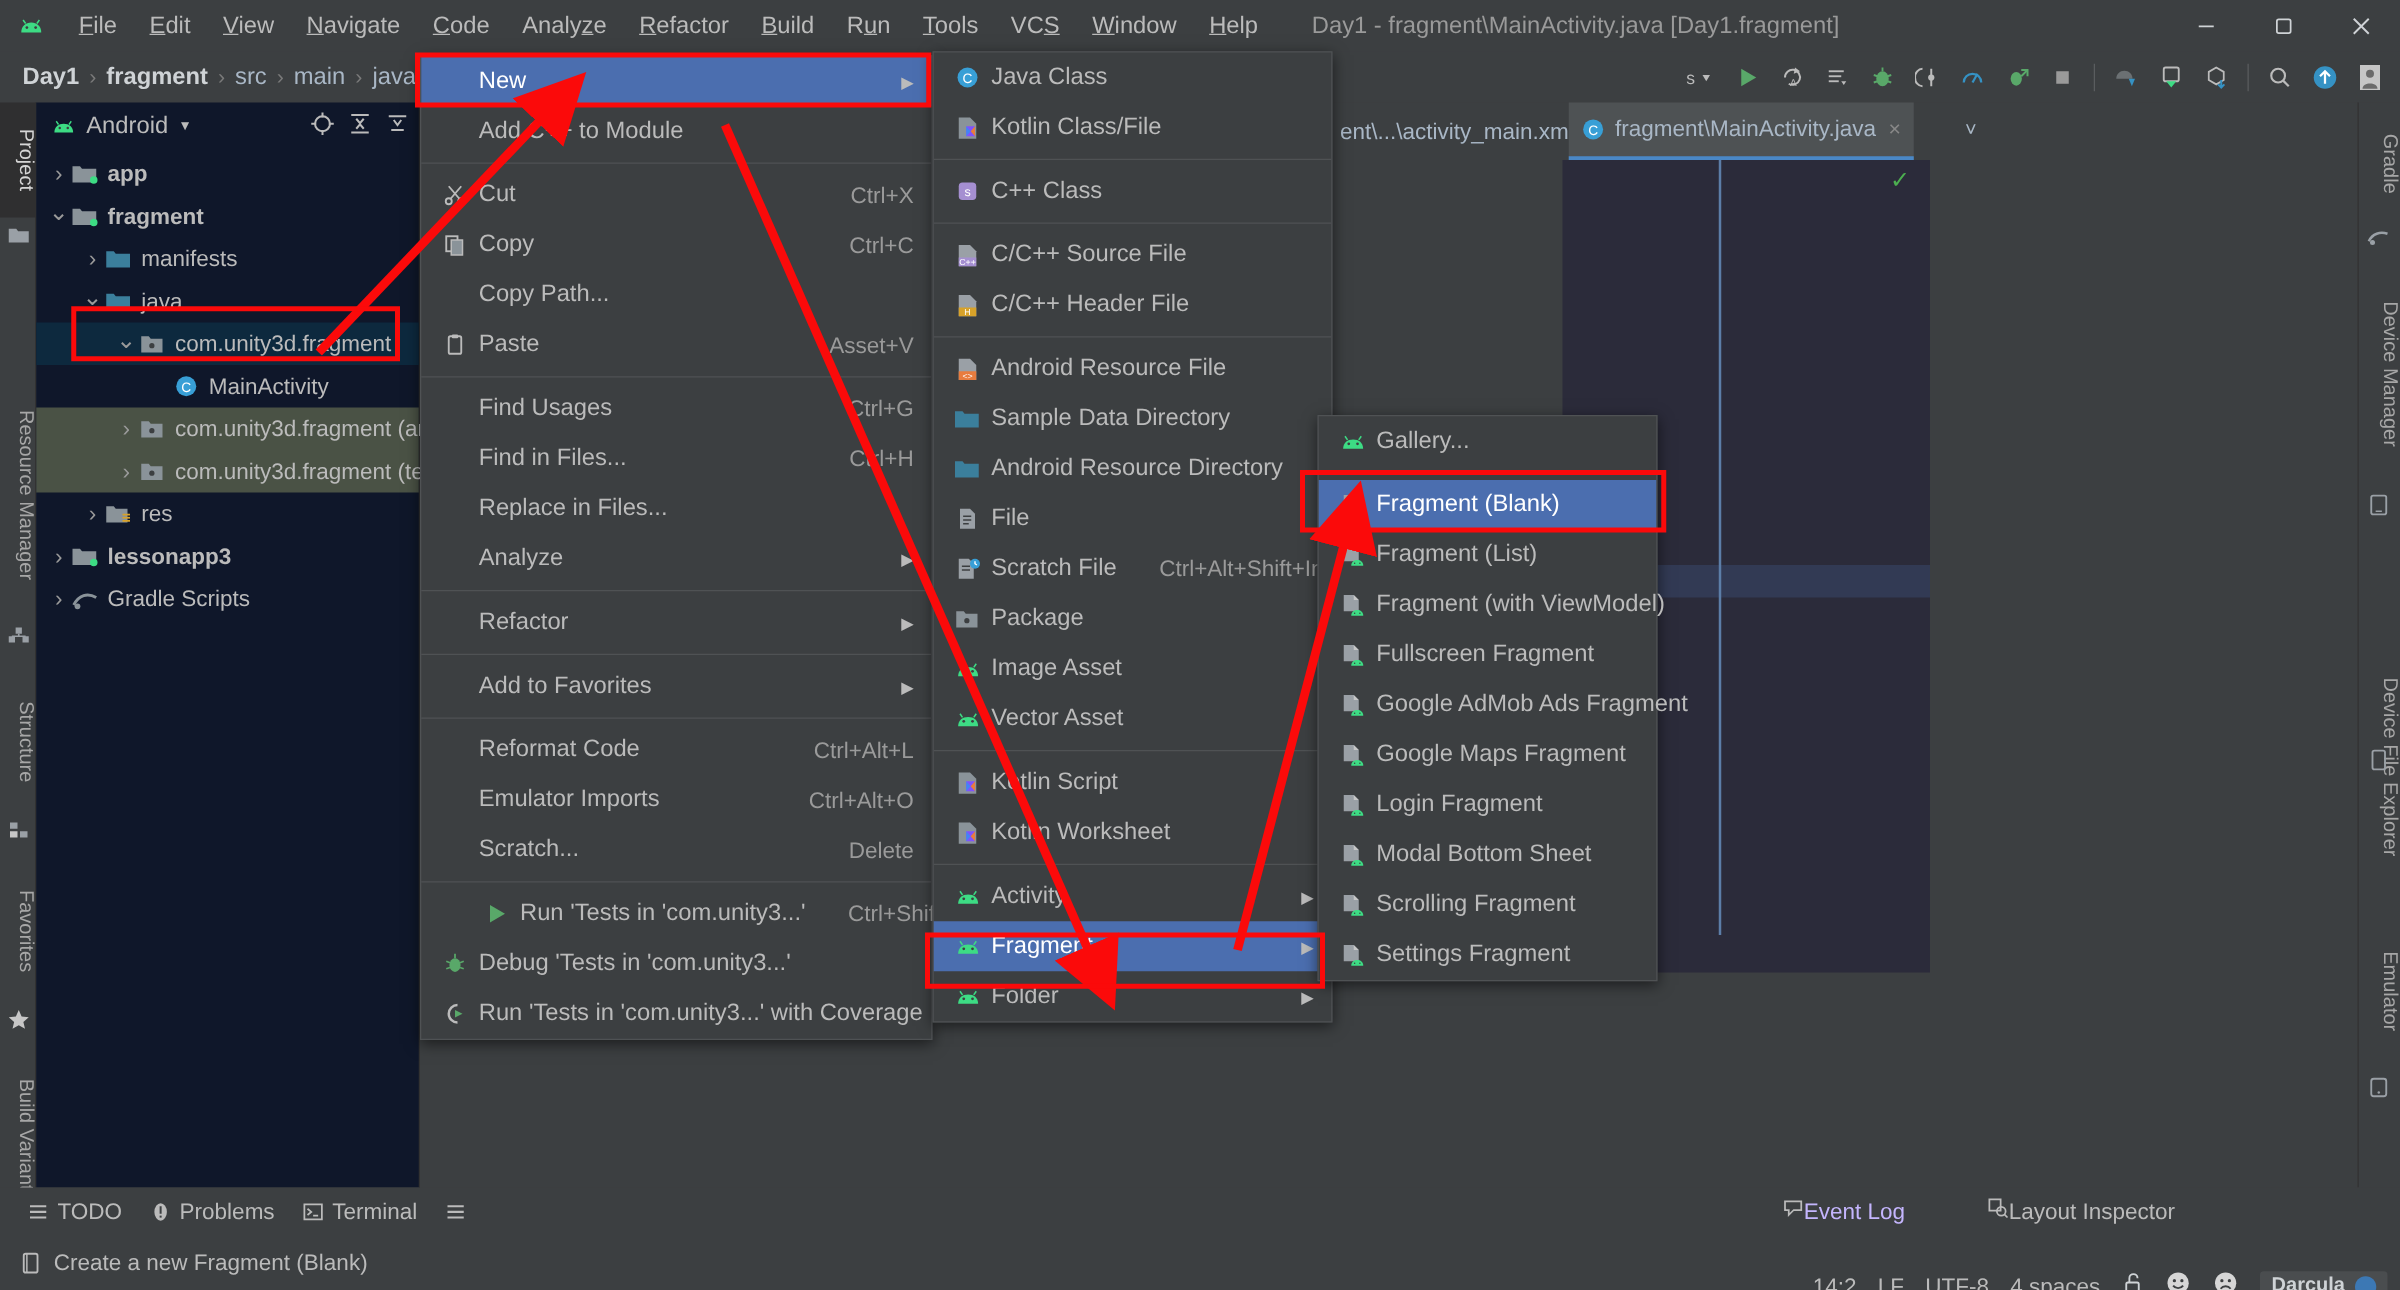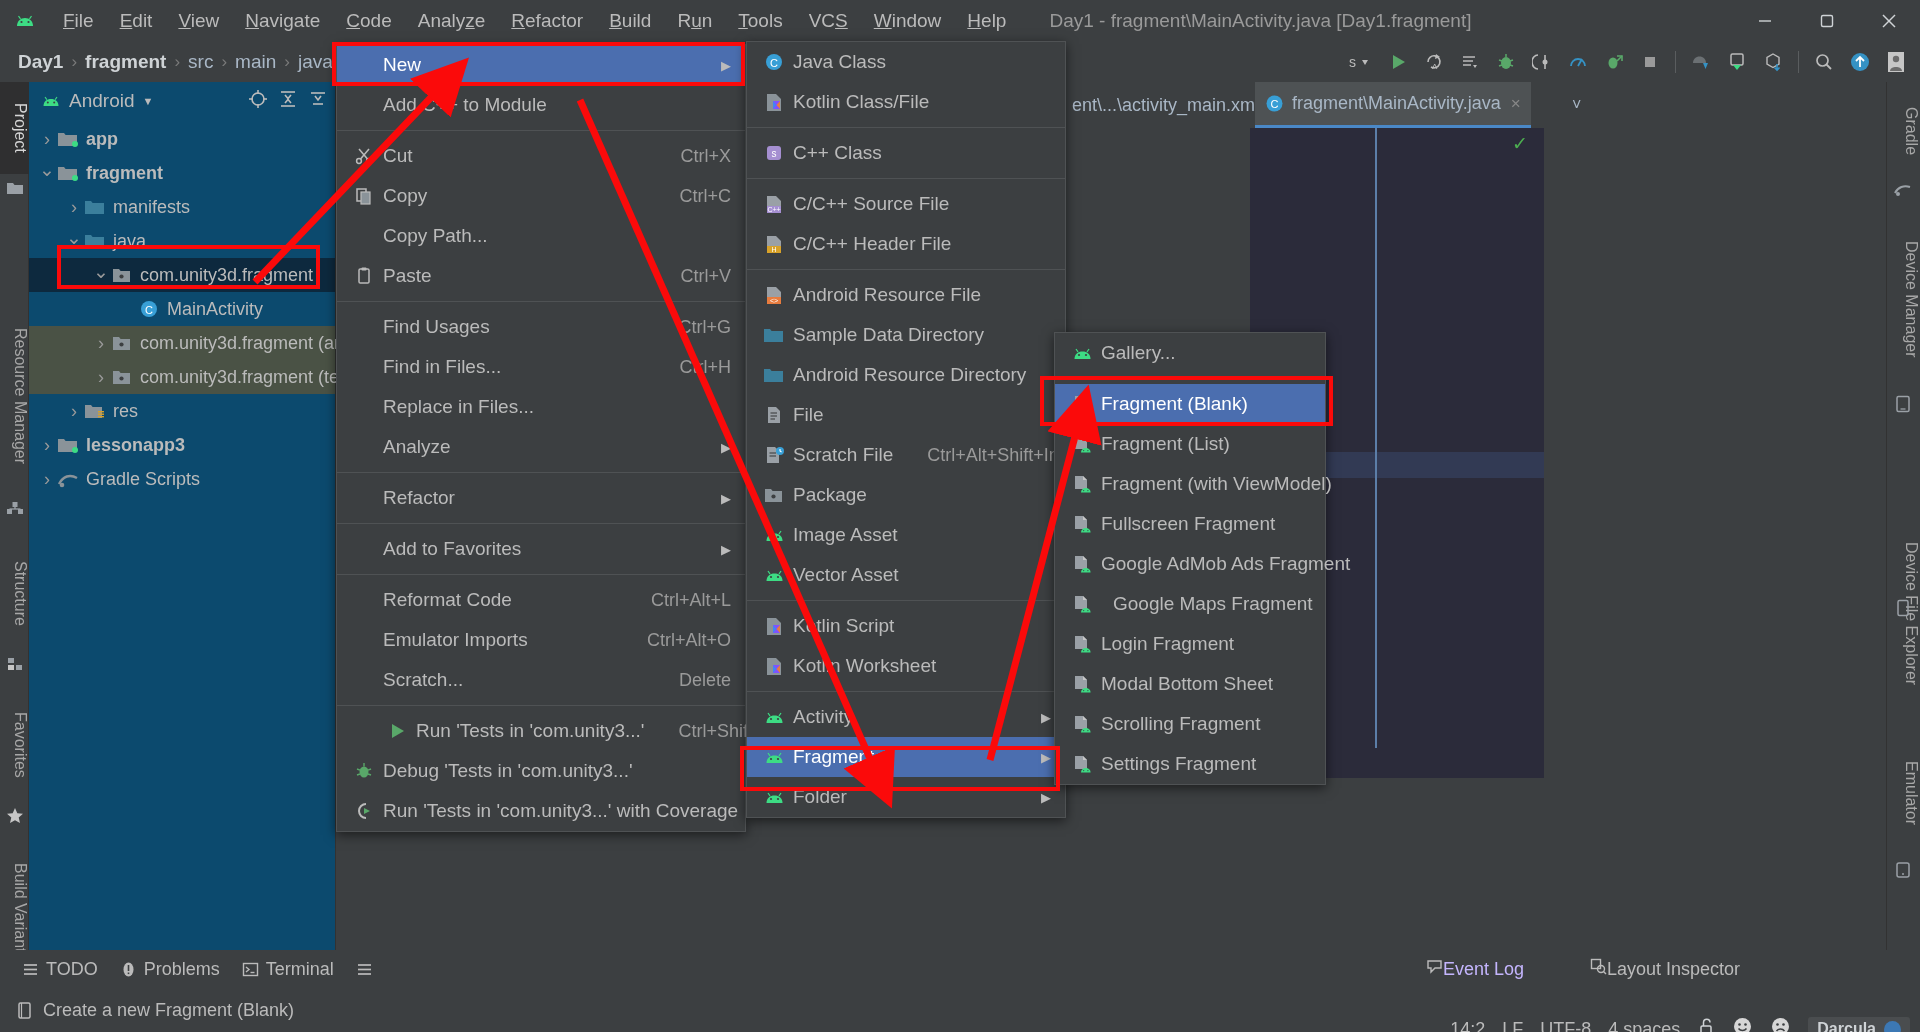--- a/index.html
+++ b/index.html
@@ -63,21 +63,21 @@
   }
   .vtab.active { background: #2f2f30; color: #d6d6d6; }
   .vicon {
     position: absolute; left: 5px; width: 19px; height: 19px;
     display: flex; align-items: center; justify-content: center;
   }
 
   
   .projpanel {
     position: absolute; left: 29px; top: 82px; width: 307px; height: 868px;
-    background: #0c4a6e; border-right: 1px solid #323232;
+    background: #0f172a; border-right: 1px solid #323232;
   }
   .proj-header {
     height: 38px; display: flex; align-items: center; position: relative;
   }
   .proj-title { font-size: 19px; color: #bbbbbb; margin-left: 8px; }
   .proj-caret { margin-left: 8px; color: #bbbbbb; font-size: 11px; }
   .proj-hdr-icons { position: absolute; right: 7px; display: flex; gap: 10px; align-items: center; }
   .tree { margin-top: 2px; }
   .trow {
     height: 34px; display: flex; align-items: center; font-size: 18px;
@@ -647,21 +647,21 @@
       <div class="ci" style="height: 40px;">
         <span class="ci-ic">
           <span style="display: inline-flex;">
             <svg width="20" height="20" viewBox="0 0 20 20">
               <rect x="5" y="3" width="10" height="14" rx="1.3" fill="none" stroke="#bbb" stroke-width="1.5"></rect>
               <rect x="7.5" y="1.5" width="5" height="3" rx="0.8" fill="#bbb"></rect>
             </svg>
           </span>
         </span>
         <span class="ci-lbl">Paste</span>
-        <span class="ci-acc">Ctrl+V</span>
+        <span class="ci-acc">Asset+V</span>
       </div>
       <div class="csep"></div>
       <div class="ci" style="height: 40px;">
         <span class="ci-ic"></span>
         <span class="ci-lbl">Find Usages</span>
         <span class="ci-acc">Ctrl+G</span>
       </div>
       <div class="ci" style="height: 40px;">
         <span class="ci-ic"></span>
         <span class="ci-lbl">Find in Files...</span>
@@ -1060,21 +1060,21 @@
               <path d="M3 2 L11 2 L15 6 L15 15 L3 15 Z" fill="#9aa0a6"></path>
               <path d="M11 2 L11 6 L15 6 Z" fill="#c6c6c6"></path>
               <path d="M9 18.5 C9 15.5 11.2 14 13.8 14 C16.4 14 18.6 15.5 18.6 18.5 Z" fill="#3ddc84"></path>
               <circle cx="11.7" cy="16.6" r="0.6" fill="#3c3f41"></circle>
               <circle cx="15.9" cy="16.6" r="0.6" fill="#3c3f41"></circle>
             </svg>
           </span>
         </span>
         <span class="ci-lbl">Google AdMob Ads Fragment</span>
       </div>
-      <div class="ci" style="height: 40px; gap: 12px;">
+      <div class="ci" style="height: 40px;">
         <span class="ci-ic">
           <span style="display: inline-flex;">
             <svg width="21" height="21" viewBox="0 0 21 21">
               <path d="M3 2 L11 2 L15 6 L15 15 L3 15 Z" fill="#9aa0a6"></path>
               <path d="M11 2 L11 6 L15 6 Z" fill="#c6c6c6"></path>
               <path d="M9 18.5 C9 15.5 11.2 14 13.8 14 C16.4 14 18.6 15.5 18.6 18.5 Z" fill="#3ddc84"></path>
               <circle cx="11.7" cy="16.6" r="0.6" fill="#3c3f41"></circle>
               <circle cx="15.9" cy="16.6" r="0.6" fill="#3c3f41"></circle>
             </svg>
           </span>

